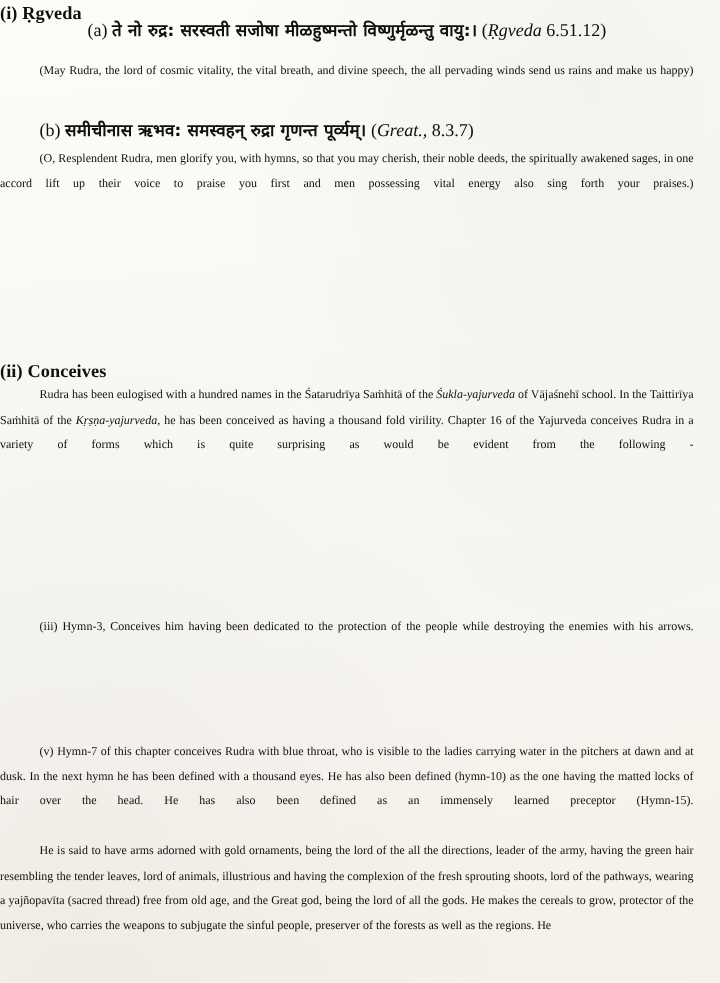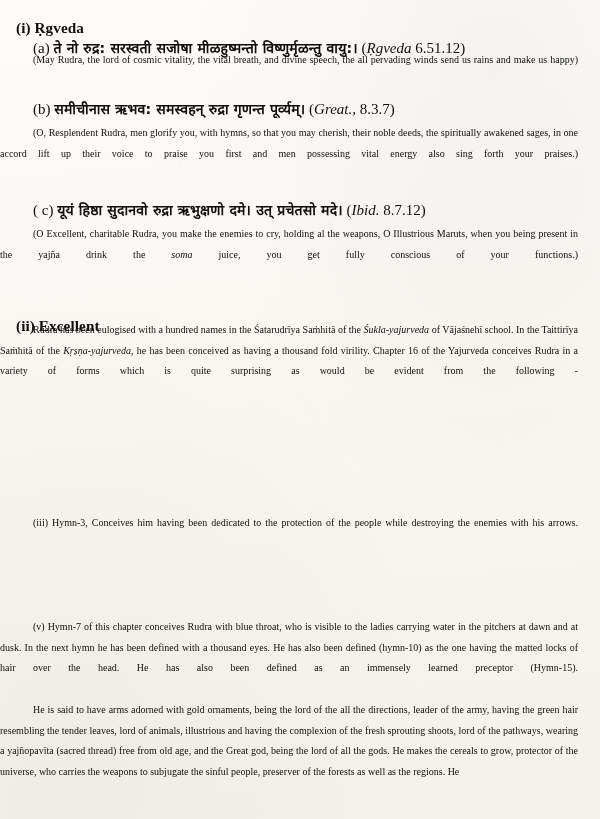--- a/index.html
+++ b/index.html
@@ -25,21 +25,21 @@
       radial-gradient(ellipse at 82% 8%, rgba(0,0,0,0.030) 0%, rgba(0,0,0,0) 45%),
       radial-gradient(ellipse at 12% 92%, rgba(0,0,0,0.025) 0%, rgba(0,0,0,0) 50%),
       linear-gradient(175deg, #fdfcf9 0%, #f8f6f1 55%, #f4f1ea 100%);
   }
 
   .section-heading {
     font-weight: bold;
     font-size: 15.2px;
     line-height: 20px;
     letter-spacing: 0.1px;
-    margin: 16px;
+    margin: 0;
     padding: 0;
     text-align: right;
   }
 
   .heading-rgveda { position: absolute; left: 0px;  top: 2px;  }
   .heading-yajurveda { position: absolute; left: 0px; top: 300px; }
 
   .verse {
     position: absolute;
     left: 0;
@@ -71,21 +71,21 @@
   .para i { font-style: italic; }
 
   .para::after {
     content: "";
     display: inline-block;
     width: 100%;
   }
   .para.lastfull::after { display: none; }
 
   
-  #verse-a   { top: 38px;  }
+  #verse-a   { top: 16px; margin-left: 40px;  }
   #trans-a   { top: 50px;  }
   #verse-b   { top: 99px;  }
   #trans-b   { top: 123px; }
   #verse-c   { top: 200px; }
   #trans-c   { top: 224px; }
 
   #para-yaj-intro { top: 320px; }
   #para-hymn-1    { top: 408px; }
   #para-hymn-2    { top: 450px; }
   #para-hymn-3    { top: 513px; }
@@ -119,29 +119,23 @@
   <p class="para" id="trans-a">(May Rudra, the lord of cosmic vitality, the vital breath, and divine speech, the all pervading winds send us rains and make us happy)</p>
 
   <div class="verse" id="verse-b">
     <span>(b)</span>
     <span class="deva">समीचीनास ऋभव: समस्वहन् रुद्रा गृणन्त पूर्व्यम्।</span>
     <span>(<span class="cite">Great.,</span> <span class="cite-num">8.3.7</span>)</span>
   </div>
 
   <p class="para" id="trans-b">(O, Resplendent Rudra, men glorify you, with hymns, so that you may cherish, their noble deeds, the spiritually awakened sages, in one accord lift up their voice to praise you first and men possessing vital energy also sing forth your praises.)</p>
 
-  <div class="verse" id="verse-c">
-    <span>( c)</span>
-    <span class="deva">यूयं हिष्ठा सुदानवो रुद्रा ऋभुक्षणो दमे। उत् प्रचेतसो मदे।</span>
-    <span>(<span class="cite">Ibid.</span> <span class="cite-num">8.7.12</span>)</span>
-  </div>
 
-  <p class="para" id="trans-c"><span>(O Excellent, charitable Rudra, you make the enemies to cry, holding al the weapons, O Illustrious Maruts, when you being present in the yajña drink the </span><i>soma</i><span> juice, you get fully conscious of your functions.)</span></p>
 
-  <h2 class="section-heading heading-yajurveda">(ii) Excellent</h2>
+  <h2 class="section-heading heading-yajurveda">(ii) Conceives</h2>
 
   <p class="para" id="para-yaj-intro"><span>Rudra has been eulogised with a hundred names in the Śatarudrīya Saṁhitā of the </span><i>Śukla-yajurveda</i><span> of Vājaśnehī school. In the Taittirīya Saṁhitā of the </span><i>Kṛṣṇa-yajurveda</i><span>, he has been conceived as having a thousand fold virility. Chapter 16 of the Yajurveda conceives Rudra in a variety of forms which is quite surprising as would be evident from the following -</span></p>
 
 
 
   <p class="para" id="para-hymn-3">(iii) Hymn-3, Conceives him having been dedicated to the protection of the people while destroying the enemies with his arrows.</p>
 
 
   <p class="para" id="para-hymn-5">(v) Hymn-7 of this chapter conceives Rudra with blue throat, who is visible to the ladies carrying water in the pitchers at dawn and at dusk. In the next hymn he has been defined with a thousand eyes. He has also been defined (hymn-10) as the one having the matted locks of hair over the head. He has also been defined as an immensely learned preceptor (Hymn-15).</p>
 

